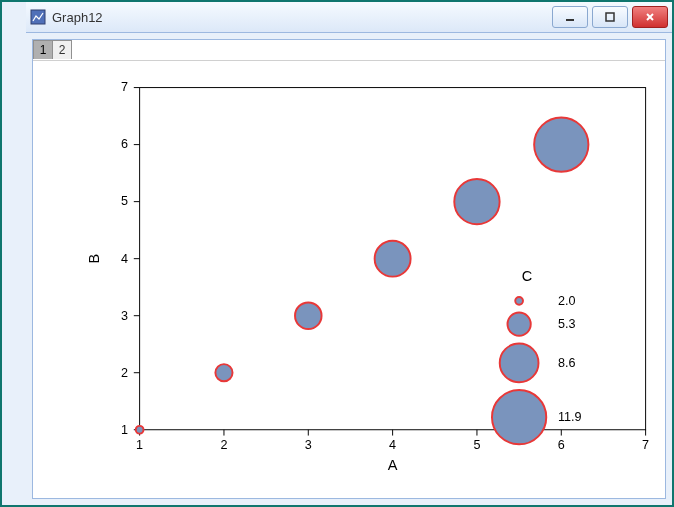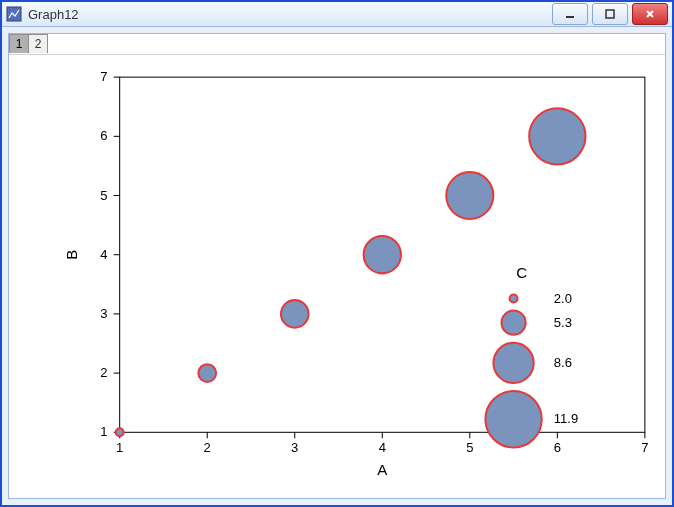--- a/index.html
+++ b/index.html
@@ -6,24 +6,25 @@
     margin: 0;
     padding: 0;
     font-family: "Segoe UI", Tahoma, sans-serif;
     font-size: 12px;
     background: #fff;
   }
   .window {
     width: 674px;
     height: 507px;
     box-sizing: border-box;
-    border: 2px solid #1d4ed8;
+    border: 2px solid #0f766e;
     background: #e8f0fa;
     display: flex;
     flex-direction: column;
+    padding-left: 24px;
   }
   .titlebar {
     height: 30px;
     background: linear-gradient(to bottom, #f5faff, #dce8f8);
     border-bottom: 1px solid #9cb8e0;
     display: flex;
     align-items: center;
     padding: 0 4px;
   }
   .titlebar-icon {

